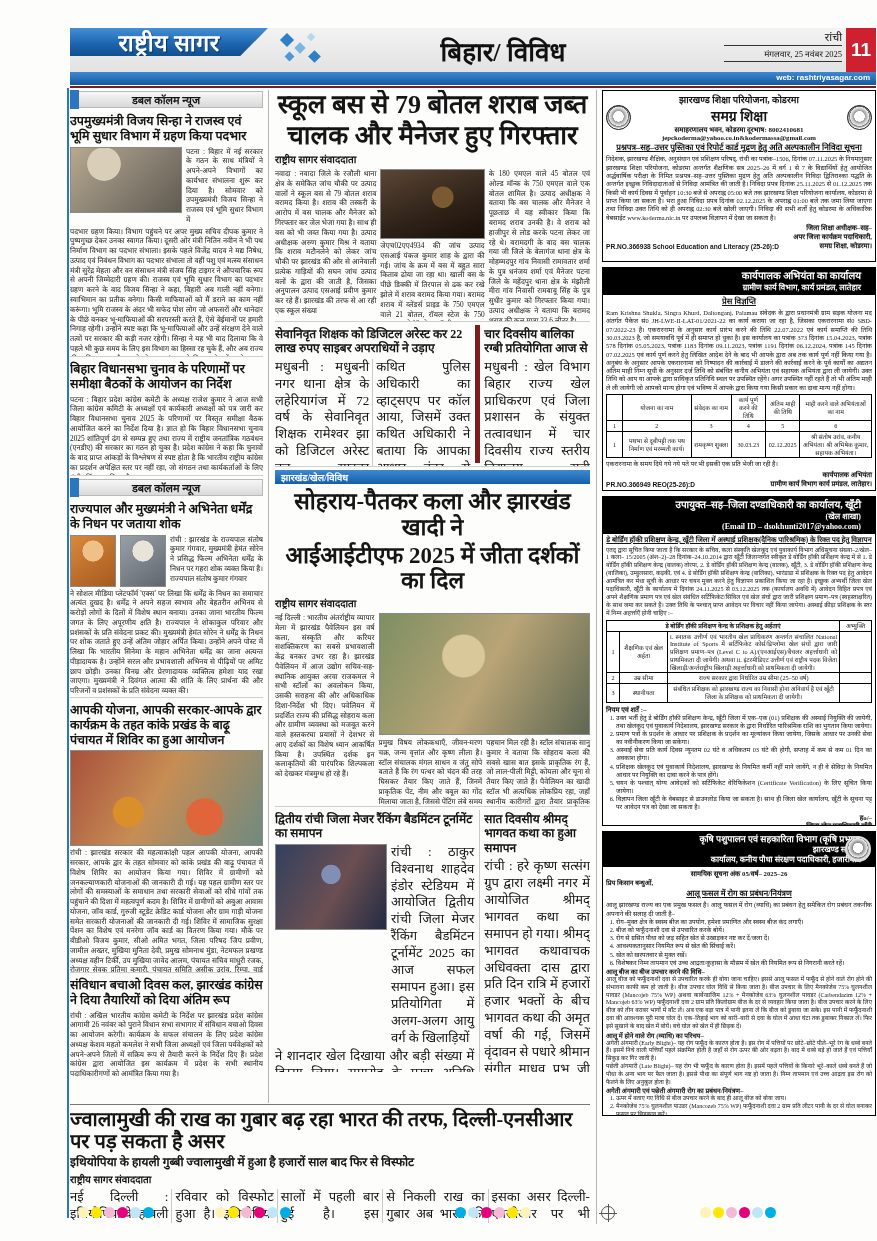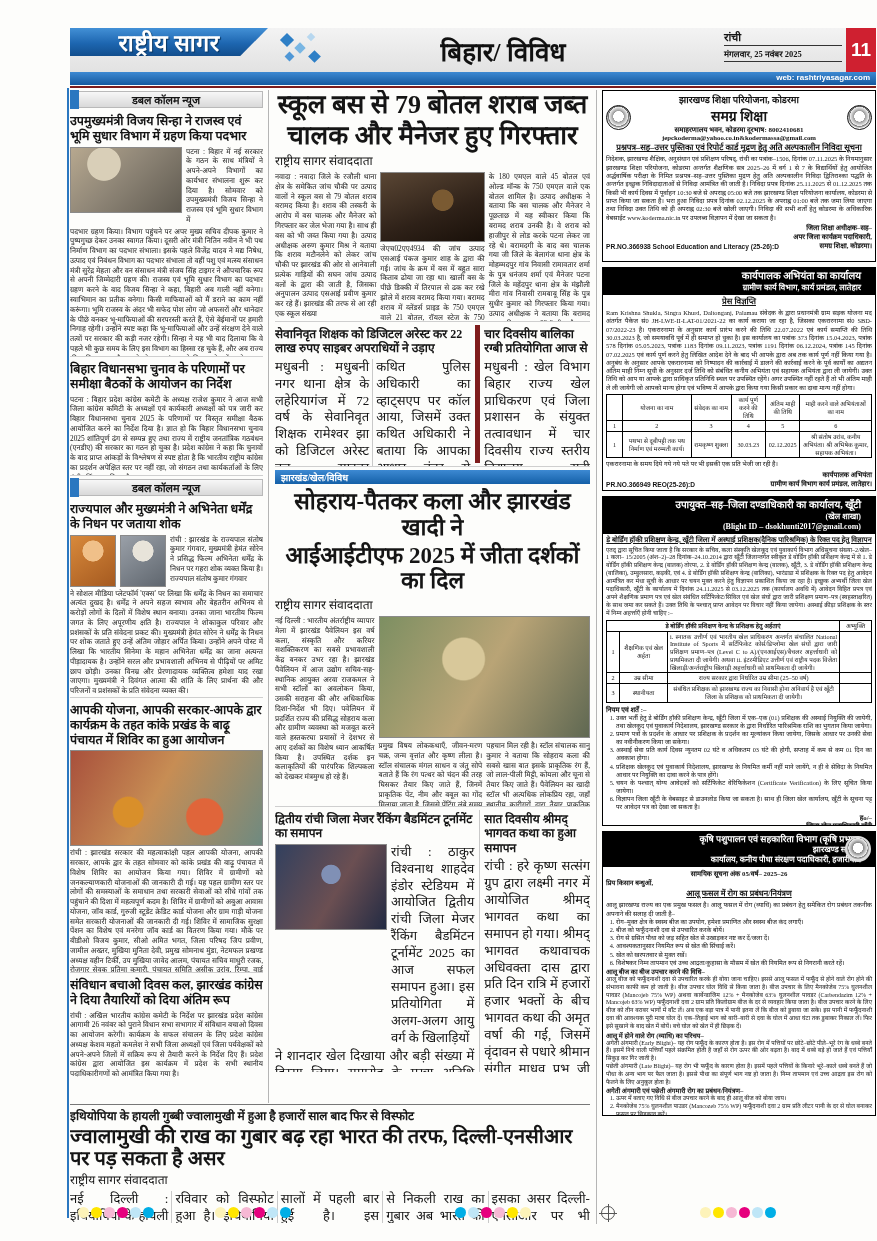--- a/index.html
+++ b/index.html
@@ -8,21 +8,21 @@
 .page{position:absolute;left:70px;top:28px;width:806px;height:1198px}
 
 .hdr{position:relative;height:44px;background:linear-gradient(180deg,#f3f3f3,#e2e2e2)}
 .masthead{position:absolute;left:0;top:0;width:198px;height:28px;
  background:linear-gradient(180deg,#4390d6 0%,#1d66b0 55%,#124e8d 100%);
  clip-path:polygon(0 0,100% 0,86% 100%,0 100%);
  display:flex;align-items:center;justify-content:center}
 .masthead span{color:#fff;font-size:23px;font-weight:bold;letter-spacing:.5px;text-shadow:1px 1px 1px #08345f}
 .diamond{position:absolute;transform:rotate(45deg)}
 .hdr-title{position:absolute;left:230px;right:170px;top:5px;text-align:center;font-size:26px;font-weight:bold;color:#101010}
-.hdr-right{position:absolute;right:34px;top:1px;width:118px;text-align:left;font-weight:bold}
+.hdr-right{position:absolute;right:34px;top:1px;width:118px;text-align:right;font-weight:normal}
 .hdr-city{font-size:11px;border-bottom:1px solid #333;padding-bottom:1px}
 .hdr-date{font-size:8.5px;border-bottom:1px solid #333;padding:2px 0 2px}
 .pageno{position:absolute;right:0;top:0;width:30px;height:44px;background:#cf2030;color:#fff;
  font-family:"Liberation Sans",sans-serif;font-weight:bold;font-size:19px;line-height:44px;text-align:center}
 .hdr-strip{height:13px;background:linear-gradient(180deg,#3d89d2,#15599f);color:#fff;
  font-family:"Liberation Sans",sans-serif;font-size:8px;font-weight:bold;text-align:right;padding:1px 6px 0 0}
 .hdr-rule{height:2px;background:#7c1c1c;margin-top:1px}
 
 .leftrule{position:absolute;left:-3px;top:60px;bottom:8px;width:2px;background:#2a77c0}
 .lc{position:absolute;left:0;top:62px;width:520px;height:1134px}
@@ -35,21 +35,21 @@
 .sechdr{position:relative;background:linear-gradient(180deg,#f7f7f7,#d9d9d9);border:1px solid #b9b9b9;
  height:17px;margin:1px 0 4px;display:flex;align-items:center;justify-content:center;
  font-weight:bold;font-size:11px;border-left:none}
 .sechdr:before{content:"";position:absolute;left:0;top:-2px;bottom:-2px;width:9px;background:#2a77c0}
 .bluestrip{background:linear-gradient(180deg,#3d89d2,#1460a8);color:#fff;font-weight:bold;font-size:9.5px;
  padding:1px 6px;height:14px;margin:3px 0}
 .h-sm{font-size:12.5px;font-weight:bold;line-height:1.18;margin:2px 0 3px}
 .h-xl{font-size:26px;font-weight:bold;text-align:center;line-height:1.1;margin:1px 0 2px}
 .h-lg{font-size:23px;font-weight:bold;text-align:center;line-height:1.12;margin:2px 0}
 .h-md{font-size:12px;font-weight:bold;line-height:1.2;margin:2px 0 3px}
-.by{font-size:12px;font-weight:normal;margin:2px 0 3px}
+.by{font-size:10px;font-weight:bold;margin:2px 0 3px}
 .bt{font-size:7.3px;line-height:1.34;text-align:justify}
 .bt2{font-size:13px;line-height:1.3;text-align:justify}
 .art{overflow:hidden;border-bottom:1px solid #cfcfcf;padding-bottom:3px;margin-bottom:3px}
 .row{display:flex;gap:4px}
 .ph{border:1px solid #8a8a8a;flex-shrink:0}
 .ph1{background:radial-gradient(circle at 30% 25%,#d9cfb8 0 18%,transparent 19%),linear-gradient(135deg,#b7a88f,#8f8677 45%,#5f5a50)}
 .ph2{background:radial-gradient(circle at 60% 40%,#7a5a32 0 14%,transparent 15%),linear-gradient(160deg,#5a4634,#2e2118 60%,#191009)}
 .ph3a{background:radial-gradient(circle at 50% 30%,#f0c089 0 25%,transparent 26%),linear-gradient(145deg,#d8893b,#a55a20)}
 .ph3b{background:radial-gradient(circle at 50% 30%,#e8e4da 0 25%,transparent 26%),linear-gradient(145deg,#9aa0a8,#5f666e)}
 .ph4{background:radial-gradient(circle at 70% 70%,#e0653a 0 12%,transparent 13%),radial-gradient(circle at 30% 65%,#d98f2a 0 10%,transparent 11%),linear-gradient(120deg,#a8503c,#c78d54 45%,#6f8a80)}
@@ -208,22 +208,22 @@
           </div>
           <div style="width:34%">
             <div class="h-md">सात दिवसीय श्रीमद् भागवत कथा का हुआ समापन</div>
             <div class="bt2">रांची : हरे कृष्ण सत्संग ग्रुप द्वारा लक्ष्मी नगर में आयोजित श्रीमद् भागवत कथा का समापन हो गया। श्रीमद् भागवत कथावाचक अधिवक्ता दास द्वारा प्रति दिन रात्रि में हजारों हजार भक्तों के बीच भागवत कथा की अमृत वर्षा की गई, जिसमें वृंदावन से पधारे श्रीमान संगीत माधव प्रभु जी का विशेष सहयोग रहा। कथा के बाद प्रतिदिन बालिकाओं द्वारा भी नृत्य नाटक का जोरदार प्रदर्शन किया गया, जिससे भक्तों के बीच खुशियों की लहर दौड़ आई जो देखते ही बन रही थी। इसी क्रम में आज भक्तों के बीच महामंत्र जाप करने के लिए इलेक्ट्रॉनिक माला साथ ही महामंत्र हरे कृष्ण हरे कृष्ण कृष्ण कृष्ण हरे हरे, हरे राम हरे राम राम राम हरे हरे जाप करने की विधि विधान बताई गई। इसके पूर्व चार भक्तों के बीच तुलसी कंठ माला भी दी गई।</div>
           </div>
         </div>
       </div>
     </div>
 
     <div class="volcano">
+      <div style="font-size:20px;font-weight:bold;line-height:1.1;margin:1px 0">ज्वालामुखी की राख का गुबार बढ़ रहा भारत की तरफ, दिल्ली-एनसीआर पर पड़ सकता है असर</div>
       <div style="font-size:12px;font-weight:bold">इथियोपिया के हायली गुब्बी ज्वालामुखी में हुआ है हजारों साल बाद फिर से विस्फोट</div>
-      <div style="font-size:20px;font-weight:bold;line-height:1.1;margin:1px 0">ज्वालामुखी की राख का गुबार बढ़ रहा भारत की तरफ, दिल्ली-एनसीआर पर पड़ सकता है असर</div>
       <div class="by">राष्ट्रीय सागर संवाददाता</div>
       <div class="bt2 cols5" style="height:66px;overflow:hidden">नई दिल्ली : इथियोपिया के हायली गुब्बी ज्वालामुखी में रविवार को विस्फोट हुआ है। इथियोपिया में यह घटना हजारों सालों में पहली बार हुई है। इस ज्वालामुखी विस्फोट से निकली राख का गुबार अब भारत की तरफ बढ़ रहा है। इसका असर दिल्ली-एनसीआर पर भी पड़ने का अनुमान है। राख के गुबार की वजह से देश में हवाई यात्रा में संभावित रुकावट हो सकती है। डीजीसीए ने एडवाइजरी जारी कर एयरलाइंस से कहा है कि वे फ्लाइट सेफ्टी पक्का करने के लिए प्रभावित ऊंचाई और इलाकों से पूरी तरह दूर रहें। भारत में किस इलाके में दिखेगा असर : मौसम विशेषज्ञों का कहना है कि राख का एक घना बादल सोमवार रात को उत्तर-पश्चिम दिल्ली-एनसीआर और पंजाब की ओर बढ़ने की उम्मीद है। मामले की जानकारी रखने वाले अधिकारियों ने कहा कि राख के इस इलाके की ओर बढ़ने से भारतीय हवाई क्षेत्र और उसके आसपास के हवाई जहाजों के ऑपरेशन पर भी असर पड़ना शुरू हो गया है। अगले कुछ घंटों में इस इलाके में इसका असर हो सकता है। आईएमडी के डायरेक्टर जनरल एम महापात्रा ने कहा कि अगले कुछ घंटों में इसका असर गुजरात और दिल्ली-एनसीआर के दूसरे हिस्सों पर पड़ने लगेगा। यह पहले से ही गुजरात के पास है और अगले कुछ घंटों में हम इसका असर दिल्ली-एनसीआर और पड़ोसी उत्तरी भारत में देखेंगे। उन्होंने कहा कि इसका मुख्य असर फ्लाइट्स पर पड़ेगा क्योंकि यह ऊपरी लेवल पर है। इसलिए हम सतह के पास इसका खास असर नहीं देखेंगे। वह धुंधला, बादलों वाला आसमान दिखेगा और इसका असर कुछ घंटों तक रहने की उम्मीद है, क्योंकि यह आगे पूरब की ओर बढ़ गया है।</div>
     </div>
   </div>
 
   <div class="colR">
 
     <div class="ad" style="height:172px">
       <div style="display:flex;align-items:center;gap:3px">
         <div class="logo"></div>
@@ -289,21 +289,21 @@
           <div>कार्यपालक अभियंता</div>
           <div>ग्रामीण कार्य विभाग कार्य प्रमंडल, लातेहार।</div>
         </div>
       </div>
     </div>
 
     <div class="ad" style="height:330px">
       <div class="ad-bk">
         <div class="ad-t1">उपायुक्त–सह–जिला दण्डाधिकारी का कार्यालय, खूँटी</div>
         <div class="ad-t2">(खेल शाखा)</div>
-        <div class="ad-t2">(Blight ID – dsokhunti2017@gmail.com)</div>
+        <div class="ad-t2">(Email ID – dsokhunti2017@yahoo.com)</div>
       </div>
       <div class="ad-title" style="font-size:7.2px">डे बोर्डिंग हॉकी प्रशिक्षण केन्द्र, खूँटी जिला में अस्थाई प्रशिक्षक(दैनिक पारिश्रमिक) के रिक्त पद हेतु विज्ञापन</div>
       <div class="ad-bt" style="font-size:6.1px">एतद् द्वारा सूचित किया जाता है कि सरकार के सचिव, कला संस्कृति खेलकूद एवं युवाकार्य विभाग अधिसूचना संख्या–2/खेल–1 कला– 15/2005 (अंश–2)–28 दिनांक–24.10.2014 द्वारा खूँटी जिलान्तर्गत स्वीकृत डे बोर्डिंग हॉकी प्रशिक्षण केन्द्र में से 1. डे बोर्डिंग हॉकी प्रशिक्षण केन्द्र (बालक) तोरपा, 2. डे बोर्डिंग हॉकी प्रशिक्षण केन्द्र (बालक), खूँटी, 3. डे बोर्डिंग हॉकी प्रशिक्षण केन्द्र (बालिका), उम्बुलसारा, कड़की, एवं 4. डे बोर्डिंग हॉकी प्रशिक्षण केन्द्र (बालिका), भारंडाडा में प्रशिक्षक के रिक्त पद हेतु आवेदन आमंत्रित कर मेधा सूची के आधार पर चयन मुक्त करने हेतु विज्ञापन प्रकाशित किया जा रहा है। इच्छुक अभ्यर्थी जिला खेल पदाधिकारी, खूँटी के कार्यालय में दिनांक 24.11.2025 से 03.12.2025 तक (कार्यालय अवधि में) आवेदन विहित प्रपत्र एवं अपने शैक्षणिक प्रमाण पत्र एवं खेल संबंधित सर्टिफिकेट/सिविल एवं खेल संघों द्वारा जारी प्रशिक्षण प्रमाण–पत्र (स्वहस्ताक्षरित) के साथ जमा कर सकते हैं। उक्त तिथि के पश्चात् प्राप्त आवेदन पर विचार नहीं किया जायेगा। अस्थाई क्रीड़ा प्रशिक्षक के स्तर में निम्न अहर्त्ताएँ होनी चाहिए :–</div>
       <table>
         <tbody>
             <tr>
           <th colspan="3" style="font-weight:bold">डे बोर्डिंग हॉकी प्रशिक्षण केन्द्र के प्रशिक्षक हेतु अर्हताएं</th>
           <th style="width:12%">अभ्युक्ति</th>
         </tr>
         <tr>

